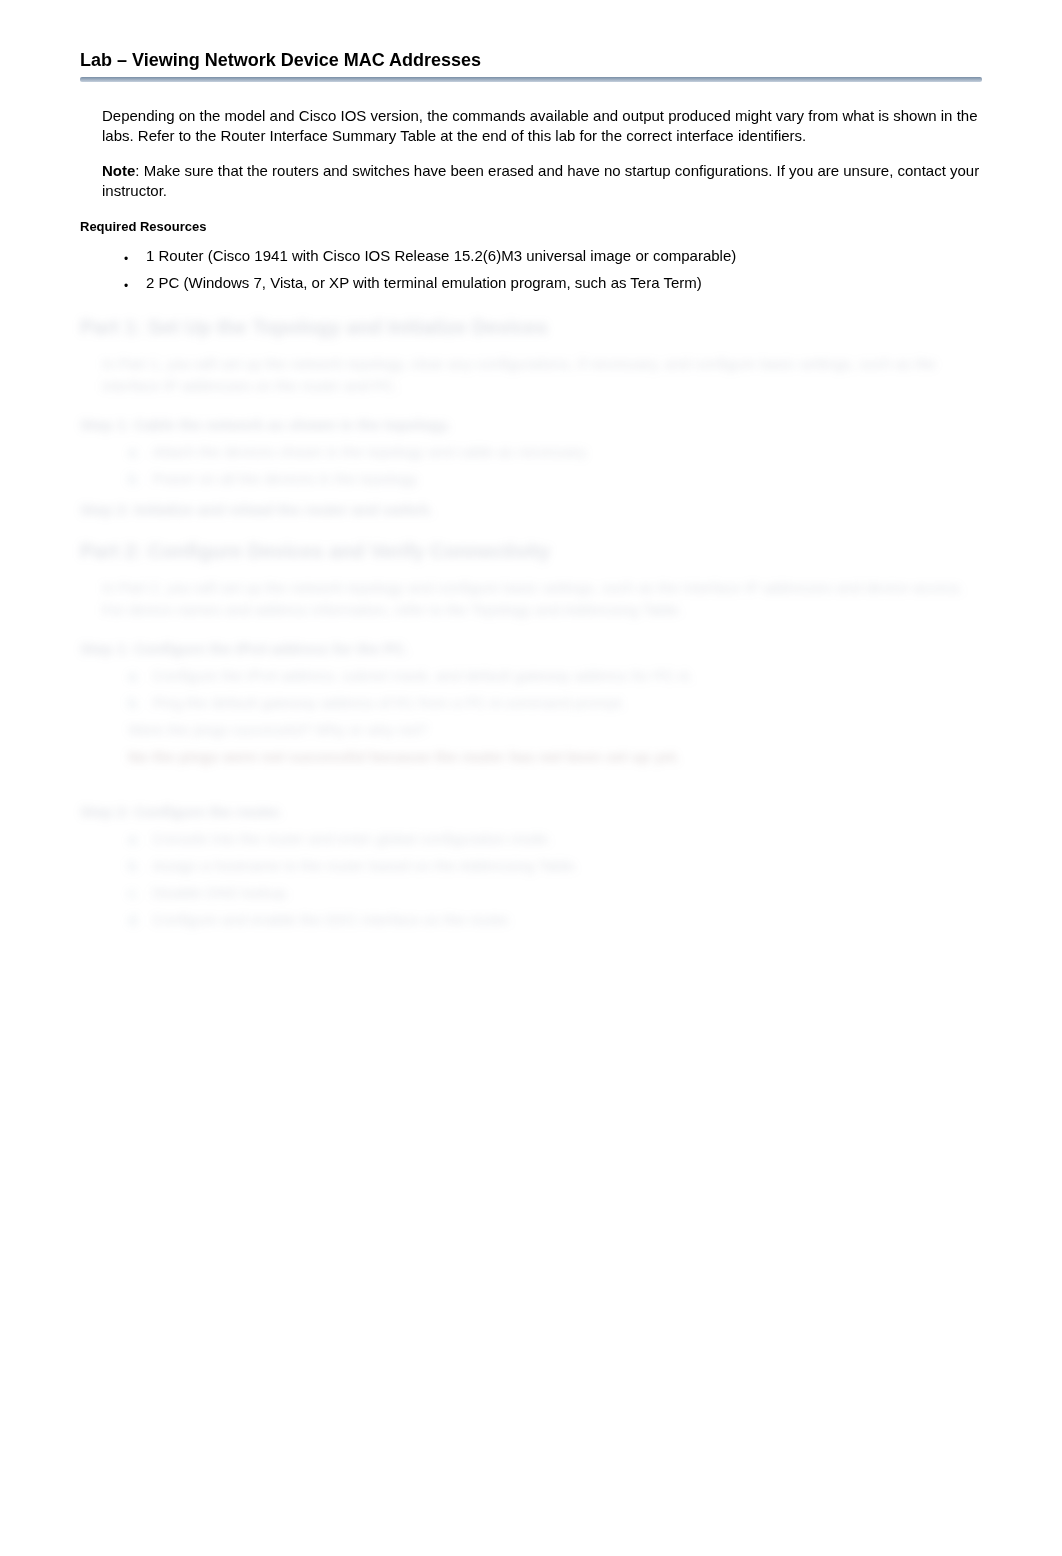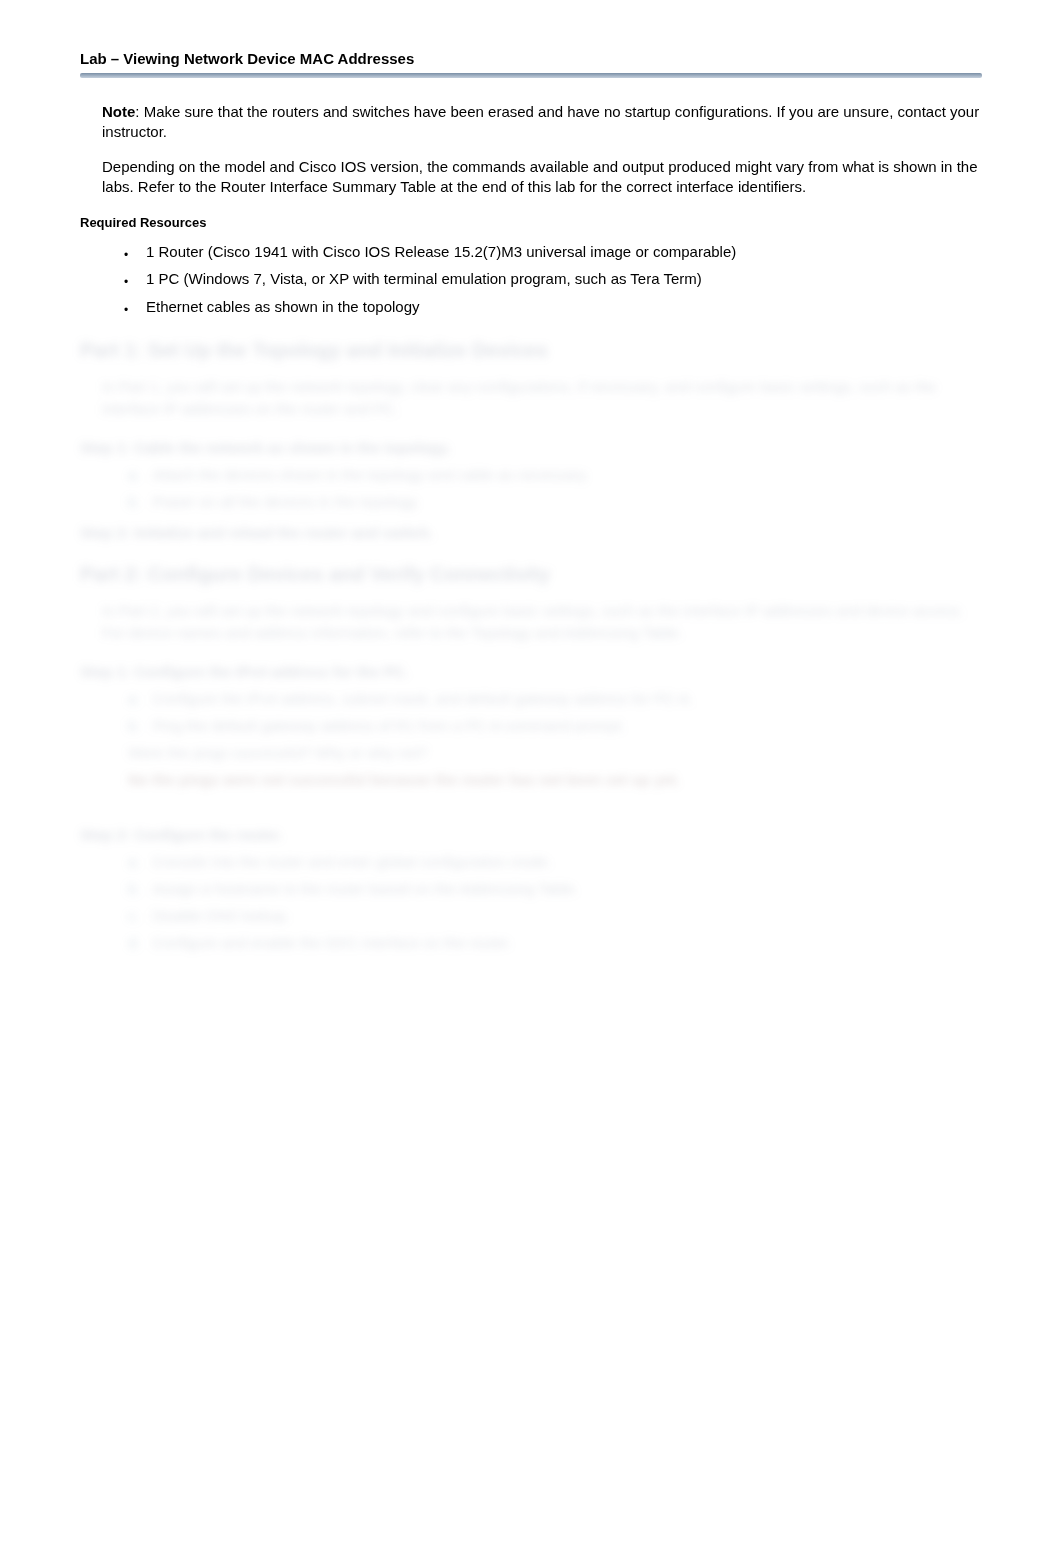--- a/index.html
+++ b/index.html
@@ -13,21 +13,21 @@
       width: 1062px;
       color: #000;
     }
     .page {
       padding: 50px 80px 60px 80px;
     }
     .header {
       margin-bottom: 4px;
     }
     .header-title {
-      font-size: 15px;
+      font-size: 18px;
       font-weight: bold;
       color: #000;
     }
     .header-rule {
       height: 5px;
       background: linear-gradient(to bottom, #7a8fa6 0%, #c5d0dd 100%);
       border-radius: 2px;
       margin-top: 6px;
       margin-bottom: 24px;
     }
@@ -116,32 +116,31 @@
 </head>
 <body>
 
 <div class="page">
 
   <div class="header">
     <div class="header-title">Lab – Viewing Network Device MAC Addresses</div>
   </div>
   <div class="header-rule"></div>
 
+  <p class="body-para">Depending on the model and Cisco IOS version, the commands available and output produced might vary from what is shown in the labs. Refer to the Router Interface Summary Table at the end of this lab for the correct interface identifiers.</p>
+
   <p class="body-para">
     <span class="note-bold">Note</span><span>: Make sure that the routers and switches have been erased and have no startup configurations. If you are unsure, contact your instructor.</span>
   </p>
 
-  <p class="body-para">Depending on the model and Cisco IOS version, the commands available and output produced might vary from what is shown in the labs. Refer to the Router Interface Summary Table at the end of this lab for the correct interface identifiers.</p>
-
   <h2 class="section-heading">Required Resources</h2>
 
   <ul class="bullets">
-    <li>1 Router (Cisco 1941 with Cisco IOS Release 15.2(7)M3 universal image or comparable)</li>
-    <li>1 PC (Windows 7, Vista, or XP with terminal emulation program, such as Tera Term)</li>
-    <li>Ethernet cables as shown in the topology</li>
+    <li>1 Router (Cisco 1941 with Cisco IOS Release 15.2(6)M3 universal image or comparable)</li>
+    <li>2 PC (Windows 7, Vista, or XP with terminal emulation program, such as Tera Term)</li>
   </ul>
 
   <div class="blurred-title">Part 1:  Set Up the Topology and Initialize Devices</div>
   <div class="blurred-para">In Part 1, you will set up the network topology, clear any configurations, if necessary, and configure basic settings, such as the interface IP addresses on the router and PC.</div>
 
   <div class="blurred-step">Step 1:     Cable the network as shown in the topology.</div>
   <div class="blurred-sub"><span class="marker">a.</span><span>Attach the devices shown in the topology and cable as necessary.</span></div>
   <div class="blurred-sub"><span class="marker">b.</span><span>Power on all the devices in the topology.</span></div>
 
   <div class="blurred-step">Step 2:     Initialize and reload the router and switch.</div>

